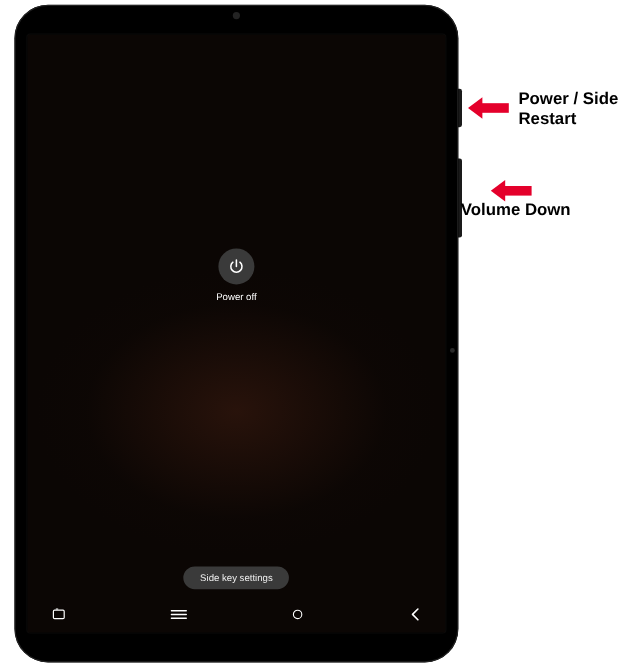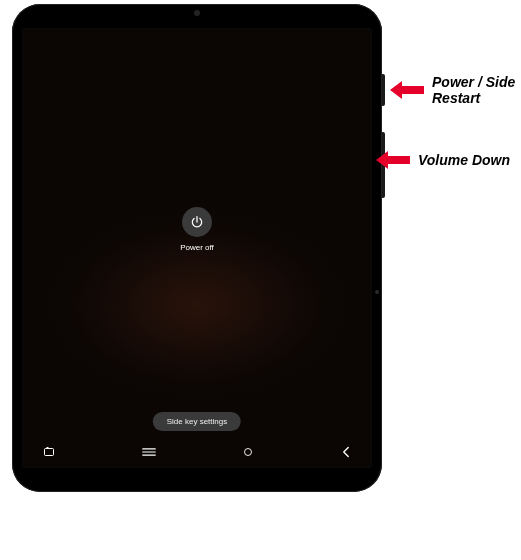--- a/index.html
+++ b/index.html
@@ -3,21 +3,21 @@
 <meta charset="utf-8">
 <style>
   * { box-sizing: border-box; margin: 0; padding: 0; }
   html, body { width: 521px; height: 560px; background: #fff; font-family: Arial, Helvetica, sans-serif; }
   .stage { position: relative; width: 521px; height: 560px; }
 
   
   .tablet {
     position: absolute;
     left: 12px; top: 4px;
-    width: 370px; height: 488px;
+    width: 370px; height: 548px;
     background: #000;
     border-radius: 28px;
     padding: 10px;
     box-shadow: inset 0 0 0 1px #222;
   }
   .bezel-line {
     position: absolute;
     left: 10px; right: 10px; top: 24px; bottom: 24px;
     border: 1px solid rgba(255,255,255,0.04);
     border-radius: 3px;
@@ -87,37 +87,37 @@
     width: 4px;
     background: #1a1a1a;
     border-radius: 0 2px 2px 0;
   }
   .btn-power { top: 74px; height: 32px; }
   .btn-vol { top: 132px; height: 66px; }
 
   
   .callout { position: absolute; display: flex; align-items: center; }
   .c-power { left: 390px; top: 74px; }
-  .c-vol { left: 376px; top: 152px; }
+  .c-vol { left: 376px; top: 152px; flex-direction: column; }
   .arrow {
     position: relative; width: 34px; height: 14px;
     display: flex; align-items: center;
   }
   .arrow .shaft {
     position: absolute; left: 10px; right: 0; top: 50%; transform: translateY(-50%);
     height: 8px; background: #e4002b;
   }
   .arrow .head {
     position: absolute; left: 0; top: 50%; transform: translateY(-50%);
     width: 0; height: 0;
     border-top: 9px solid transparent;
     border-bottom: 9px solid transparent;
     border-right: 12px solid #e4002b;
   }
-  .callout-label { font-weight: 700; color: #000; font-size: 14px; line-height: 1.15; margin-left: 8px; font-style: italic; }
+  .callout-label { font-weight: 700; color: #000; font-size: 14px; line-height: 1.15; margin-left: 8px; }
 </style>
 </head>
 <body>
 
 <div class="stage">
 
   <div class="phys-btn btn-power"></div>
   <div class="phys-btn btn-vol"></div>
 
   <div class="tablet">

